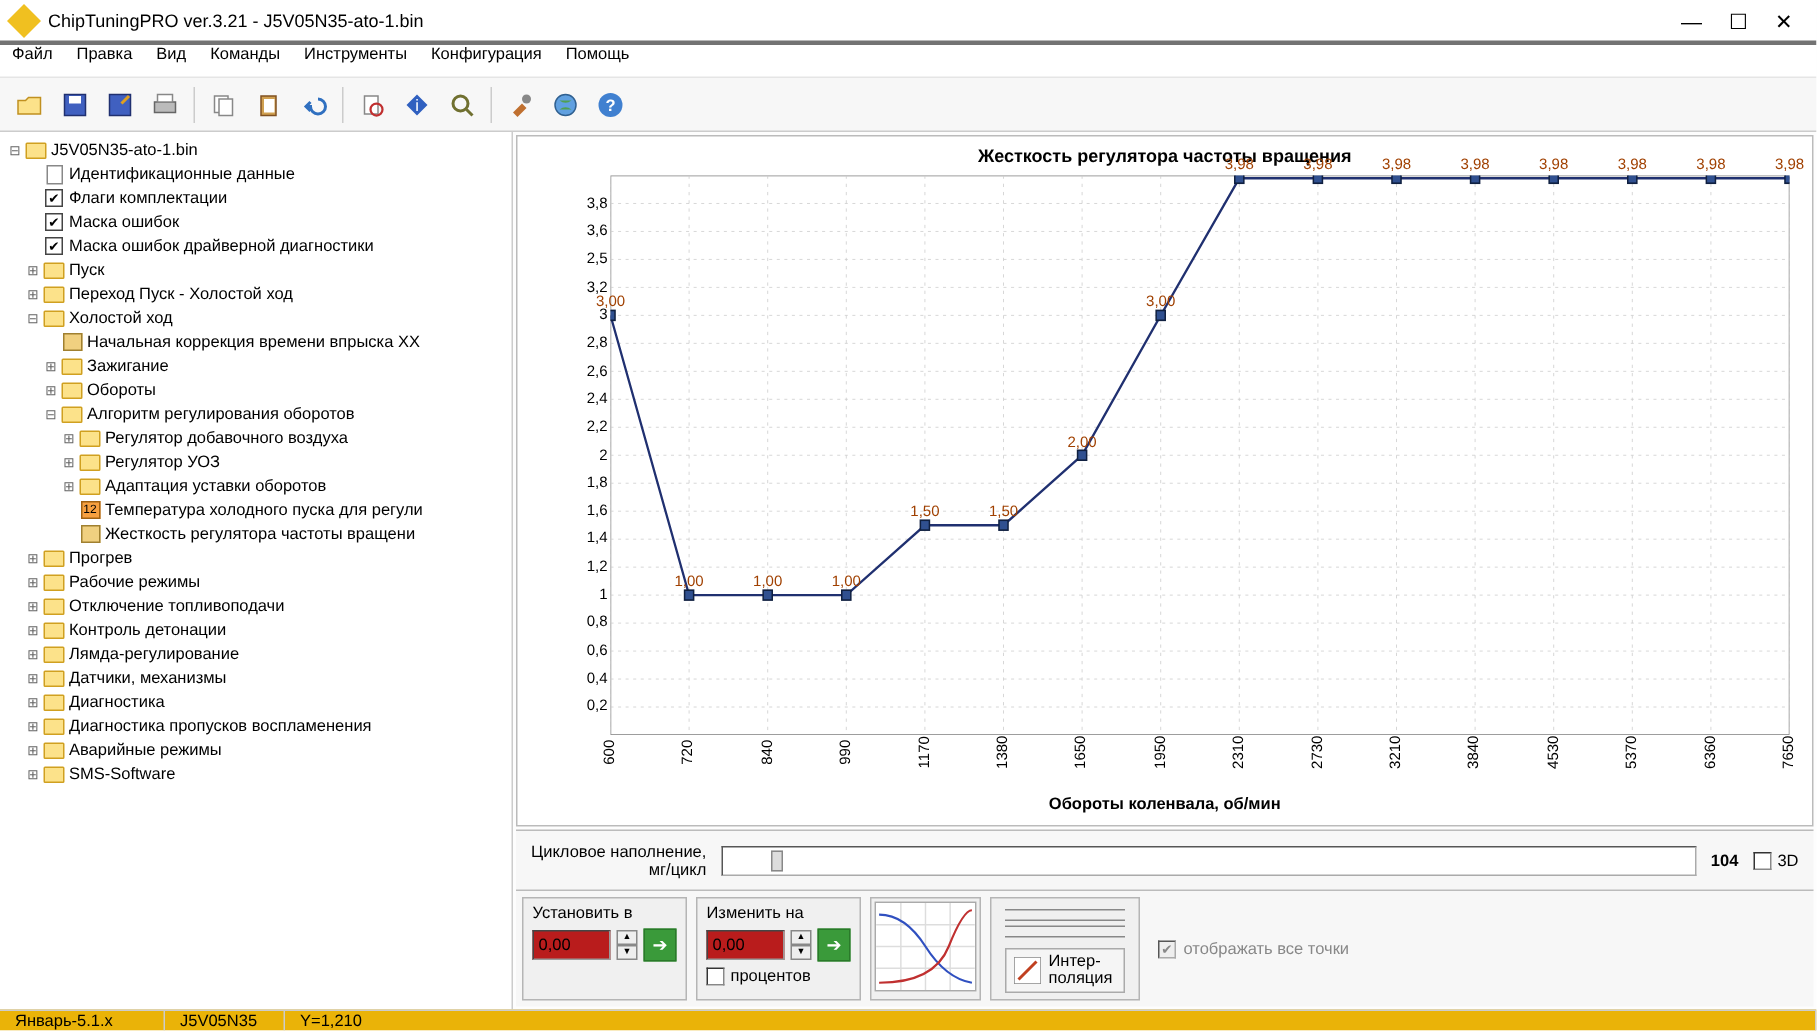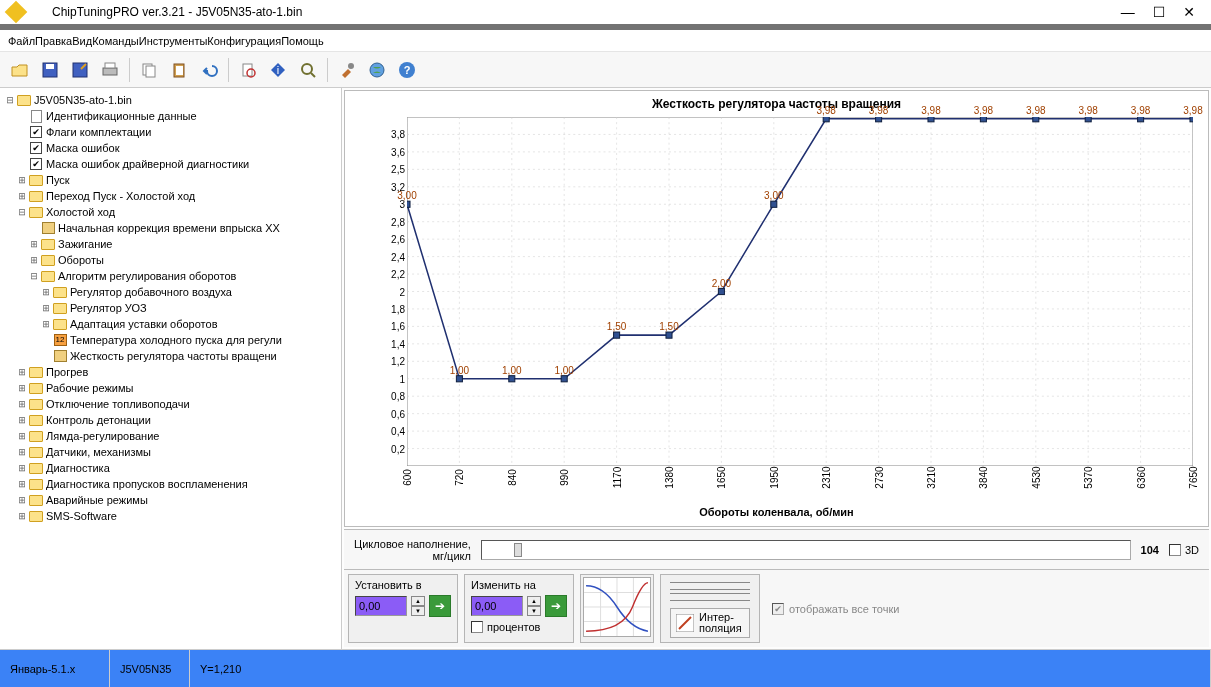--- a/index.html
+++ b/index.html
@@ -1,22 +1,22 @@
 <!DOCTYPE html>
 <html><head>
 <meta charset="utf-8">
 <style>
 * { box-sizing: border-box; margin: 0; padding: 0; font-family: Tahoma, sans-serif; font-size: 11px; }
 body { background: #fff; width: 1211px; height: 687px; overflow: hidden; display: flex; flex-direction: column; }
-.titlebar { height: 30px; display: flex; align-items: center; padding: 0 8px; border-bottom: 6px solid #737373; gap: 20px; }
+.titlebar { height: 30px; display: flex; align-items: center; padding: 0 8px; border-bottom: 3px solid #737373; }
 .titlebar .app-icon { width: 16px; height: 16px; background: #f0c020; transform: rotate(45deg); margin-right: 8px; }
 .titlebar .title { flex: 1; font-size: 12px; }
 .window-controls { display: flex; gap: 18px; padding-right: 8px;}
 .window-controls span { font-size: 14px; cursor: default; }
-.menubar { height: 22px; display: flex; align-items: center; padding: 0 8px; border-bottom: 1px solid #e5e5e5; }
+.menubar { height: 22px; display: flex; padding: 0 8px; gap: 16px; border-bottom: 1px solid #e5e5e5; }
 .menubar span { cursor: default; }
 .toolbar { height: 36px; display: flex; align-items: center; padding: 2px 6px; gap: 2px; border-bottom: 1px solid #ccc; background: #f7f7f7; }
 .toolbar .btn { width: 28px; height: 28px; display: flex; align-items: center; justify-content: center; border: 1px solid transparent; border-radius: 3px; }
 .toolbar .sep { width: 1px; height: 24px; background: #ccc; margin: 0 3px; }
 .body { flex: 1; display: flex; overflow: hidden; }
 .tree-panel { width: 342px; border-right: 1px solid #ccc; overflow: auto; padding: 4px; background: #fff; }
 .tree-item { display: flex; align-items: center; height: 16px; line-height: 16px; white-space: nowrap; cursor: default;}
 .tree-item .toggle { width: 12px; text-align: center; color: #666; font-size: 9px; }
 .tree-item .ticon { width: 16px; height: 14px; margin-right: 2px; display:inline-flex; align-items:center; justify-content:center;}
 .folder { width:14px; height:11px; background:#fce28a; border:1px solid #d0a020; border-radius:1px;}
@@ -32,30 +32,30 @@
 .plot svg { width: 100%; height: 100%; }
 .ylabel { position: absolute; left: 5px; top: 50%; transform: translateY(-50%) rotate(-90deg); transform-origin: center; font-weight: bold; font-size: 11px; white-space:nowrap;}
 .xlabel { position: absolute; bottom: 8px; left: 0; right: 0; text-align: center; font-weight: bold; font-size: 11px; }
 .slider-row { height: 40px; border-top: 1px solid #bbb; margin: 0 2px; display: flex; align-items: center; padding: 4px 10px; gap: 10px; background:#f7f7f7;}
 .slider-row .lbl { text-align: right; line-height: 12px; }
 .slider-track { flex: 1; height: 20px; border: 1px inset #aaa; background: #fff; position: relative; }
 .slider-track .thumb { position:absolute; left:5%; top:2px; width:8px; height:14px; background:#ddd; border:1px solid #888;}
 .controls { height: 78px; border-top: 1px solid #bbb; margin: 0 2px 2px; display: flex; padding: 4px; gap: 6px; background:#f7f7f7;}
 .panel { border: 1px solid #b5b5b5; padding: 4px 6px; background: #f0f0f0; display: flex; flex-direction: column; gap: 4px; }
 .panel-row { display: flex; align-items: center; gap: 4px; }
-.num-input { width: 52px; height: 20px; border: 1px inset #999; background: #8b5cf6; padding: 0 3px; display:flex; align-items:center;}
+.num-input { width: 52px; height: 20px; border: 1px inset #999; background: #b91c1c; padding: 0 3px; display:flex; align-items:center;}
 .spin { width:14px; height:20px; display:flex; flex-direction:column;}
 .spin div{flex:1;border:1px solid #888;background:#eee;font-size:6px;text-align:center;line-height:8px;}
 .go-btn { width: 22px; height: 22px; background: #3a9a3a; color: #fff; display: flex; align-items: center; justify-content: center; border: 1px solid #2a7a2a; font-size:12px;}
 .curve-preview { width: 68px; height: 60px; border: 1px solid #aaa; background: #fff; }
 .ruler-col { display:flex; flex-direction:column; gap:3px; padding:3px;}
 .ruler { width:80px; height:8px; border-top:1px solid #888; border-bottom:1px solid #888; position:relative;}
 .interp-btn { display:flex; align-items:center; gap:5px; border:1px solid #aaa; padding:3px 5px; background:#f5f5f5; margin-top:4px;}
 .chk-row{display:flex;align-items:center;gap:5px; color:#888; padding:6px;}
-.statusbar { height: 38px; border-top: 1px solid #ccc; display: flex; align-items: center; background: #3b82f6; }
+.statusbar { height: 14px; border-top: 1px solid #ccc; display: flex; align-items: center; background: #eab308; }
 .statusbar .cell { border-right: 1px solid #ccc; padding: 0 10px; height:100%; display:flex; align-items:center;}
 .xtick-labels{position:absolute;bottom:34px;left:62px;right:15px;height:20px;}
 .xtick-labels span{position:absolute; transform:translateX(-50%) rotate(-90deg); transform-origin:center; font-size:10px;}
 .ytick-labels{position:absolute;top:26px;bottom:60px;left:36px;width:24px;}
 .ytick-labels span{position:absolute;right:0;transform:translateY(50%);font-size:10px;}
 .datalabel{position:absolute;font-size:10px;color:#a04000;transform:translate(-50%,-130%);}
 </style>
 </head>
 <body>
 

